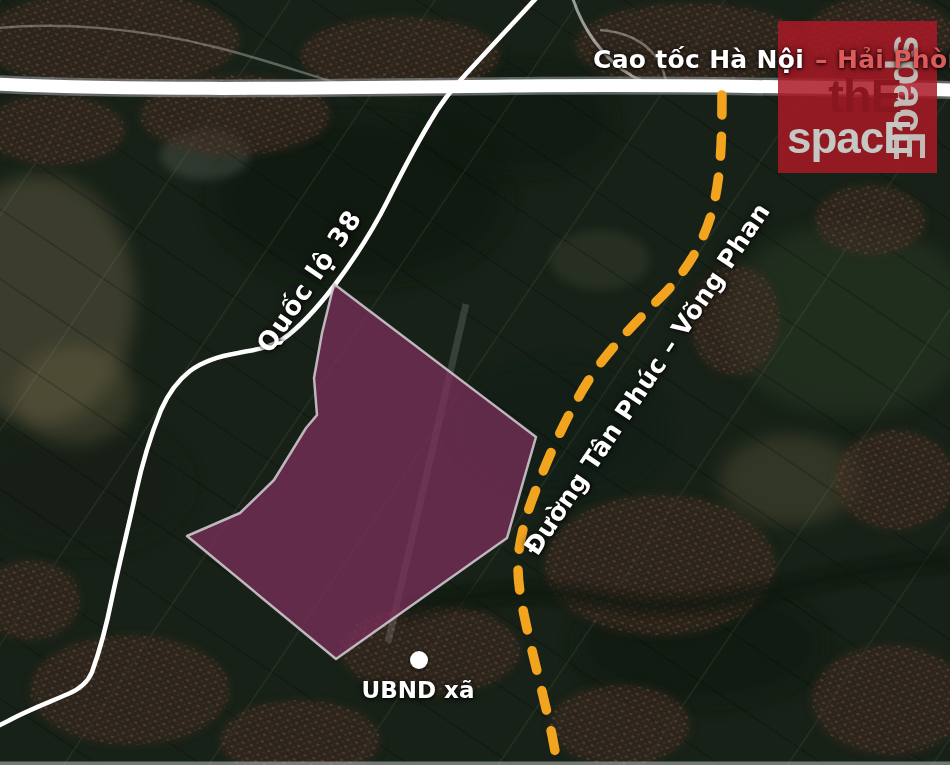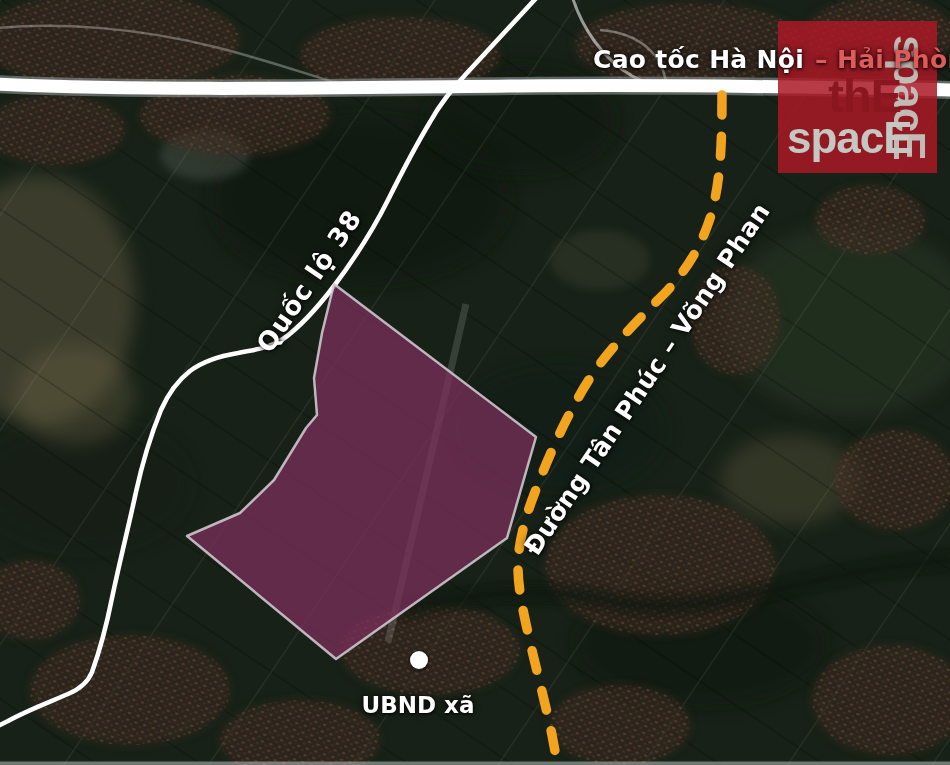--- a/index.html
+++ b/index.html
@@ -19,21 +19,21 @@
   .lbl-expressway .hl{margin-left:2px;}
   .lbl-route38{
     left:309px;top:281px;font-size:26px;letter-spacing:1px;
     transform:translate(-50%,-50%) rotate(-56deg);
   }
   .lbl-tanphuc{
     left:647px;top:379px;font-size:25px;letter-spacing:.4px;
     transform:translate(-50%,-50%) rotate(-56deg);
   }
   .lbl-poi{
-    left:418px;top:690px;transform:translateX(-50%);
+    left:418px;top:675px;transform:translateX(-50%);
     font-size:23px;line-height:31px;
   }
   
   .watermark{
     position:absolute;left:778px;top:21px;width:159px;height:152px;
     font-family:"Liberation Sans","DejaVu Sans",sans-serif;font-weight:bold;
   }
   .watermark span{position:absolute;line-height:1;letter-spacing:-1px;}
   .wm-the{right:36px;top:51px;font-size:47px;}
   .wm-space{left:9px;top:95px;font-size:44px;}

